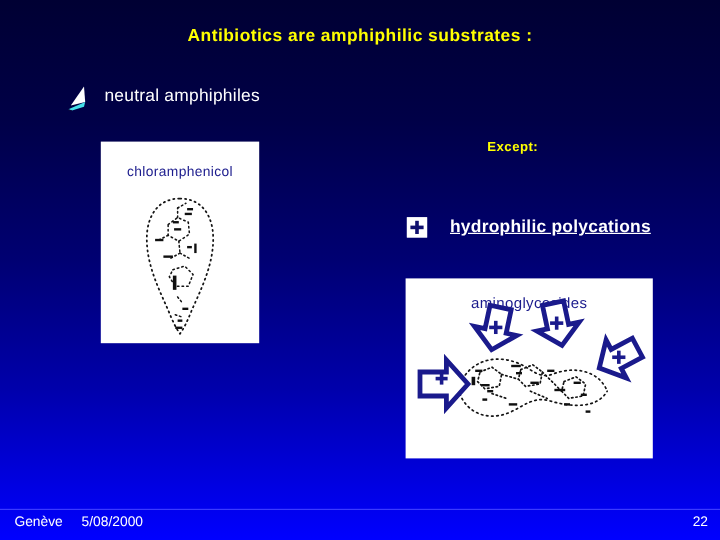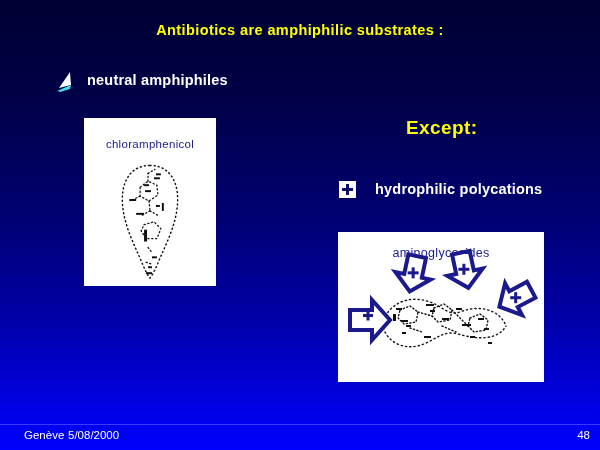--- a/index.html
+++ b/index.html
@@ -45,32 +45,32 @@
     top: 0;
     width: 28px;
     height: 28px;
   }
   #bullet-label-1 {
     position: absolute;
     left: 35px;
     top: 4px;
     color: #ffffff;
     font-size: 14.5px;
-    font-weight: bold;
+    font-weight: normal;
     letter-spacing: 0.2px;
     white-space: nowrap;
   }
 
   
   #except-label {
     position: absolute;
     left: 406px;
     top: 117px;
     color: #ffff00;
-    font-size: 19px;
+    font-size: 11px;
     font-weight: bold;
     letter-spacing: 0.4px;
     white-space: nowrap;
   }
 
   
   #bullet-row-2 {
     position: absolute;
     left: 339px;
     top: 180px;
@@ -88,20 +88,21 @@
   #plus-badge svg { display: block; }
   #bullet-label-2 {
     position: absolute;
     left: 36px;
     top: 1px;
     color: #ffffff;
     font-size: 14.5px;
     font-weight: bold;
     letter-spacing: 0.2px;
     white-space: nowrap;
+    text-decoration: underline;
   }
 
   
   .pic-box {
     position: absolute;
     background: #ffffff;
     overflow: hidden;
   }
   #chloramphenicol-box {
     left: 84px;
@@ -140,21 +141,21 @@
   #footer-rule {
     position: absolute;
     left: 0;
     top: 424px;
     width: 600px;
     height: 1px;
     background: #3b3bff;
   }
   #footer-place {
     position: absolute;
-    left: 24px;
+    left: 12px;
     top: 429px;
     color: #ffffff;
     font-size: 11.5px;
     white-space: nowrap;
   }
   #footer-date {
     position: absolute;
     left: 68px;
     top: 429px;
     color: #ffffff;
@@ -302,15 +303,15 @@
           <rect x="171" y="63.5" width="3" height="11"></rect>
         </g>
       </g>
 
     </svg>
   </div>
 
   <div id="footer-rule"></div>
   <div id="footer-place">Genève</div>
   <div id="footer-date">5/08/2000</div>
-  <div id="footer-page">48</div>
+  <div id="footer-page">22</div>
 
 </div>
 
 </body></html>

